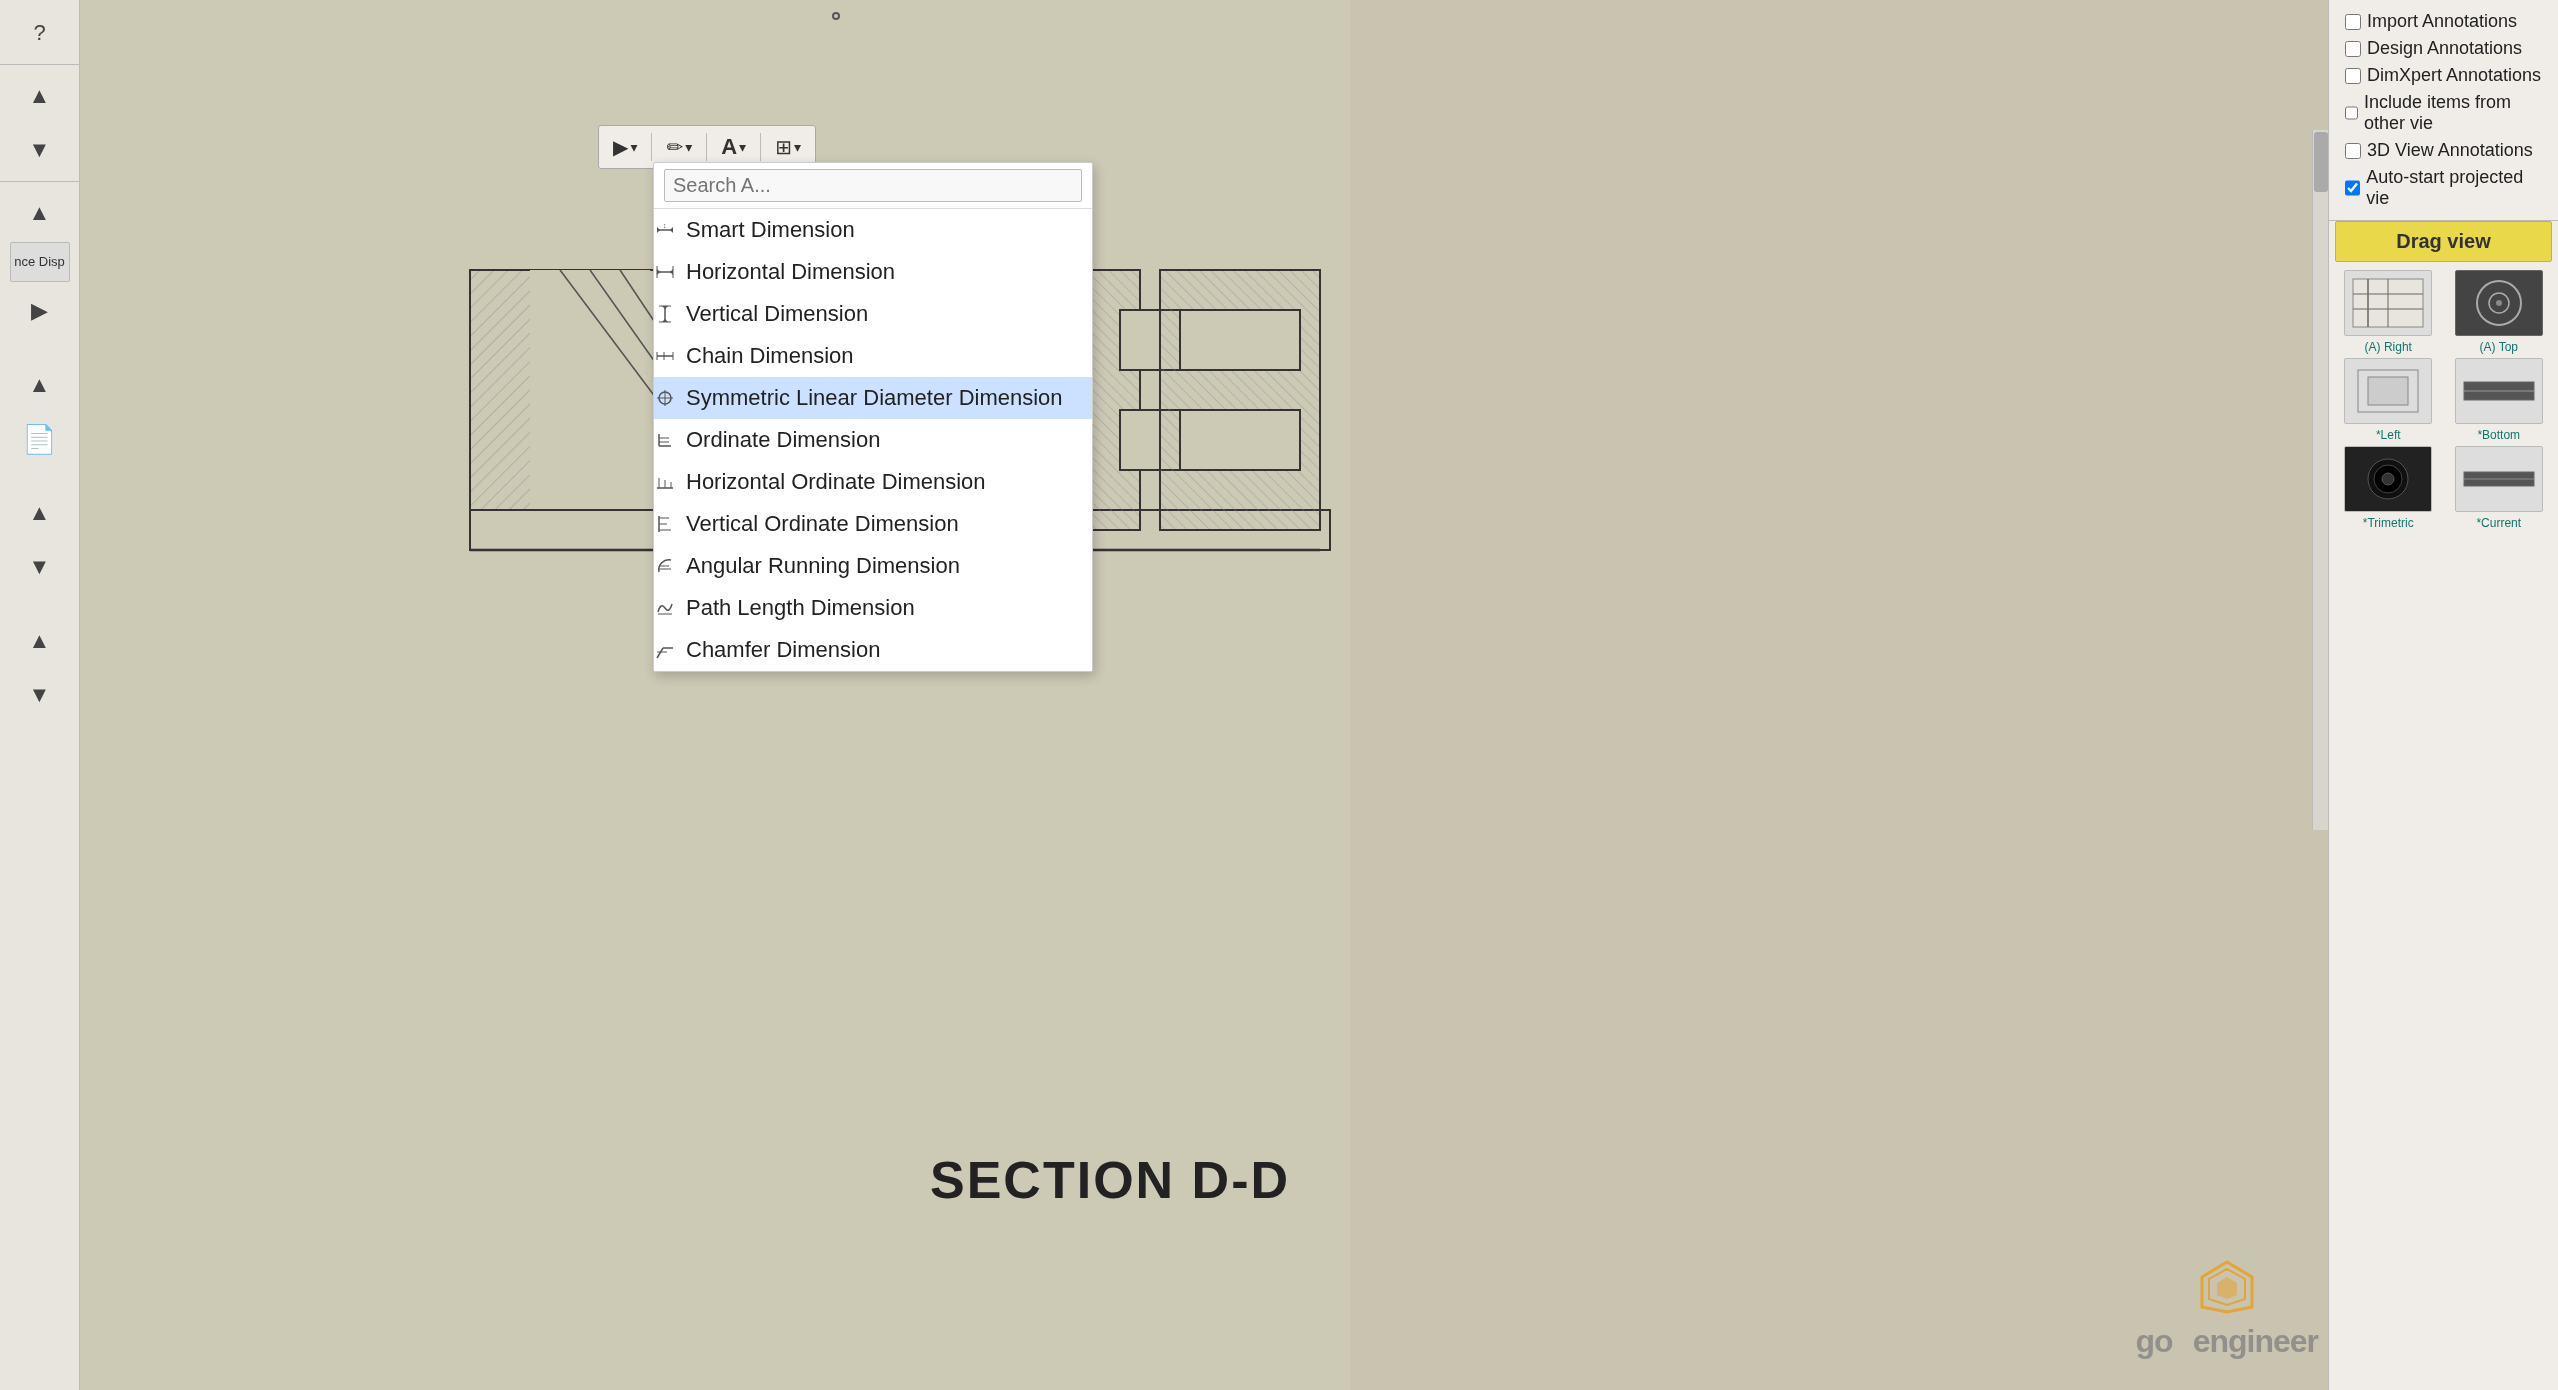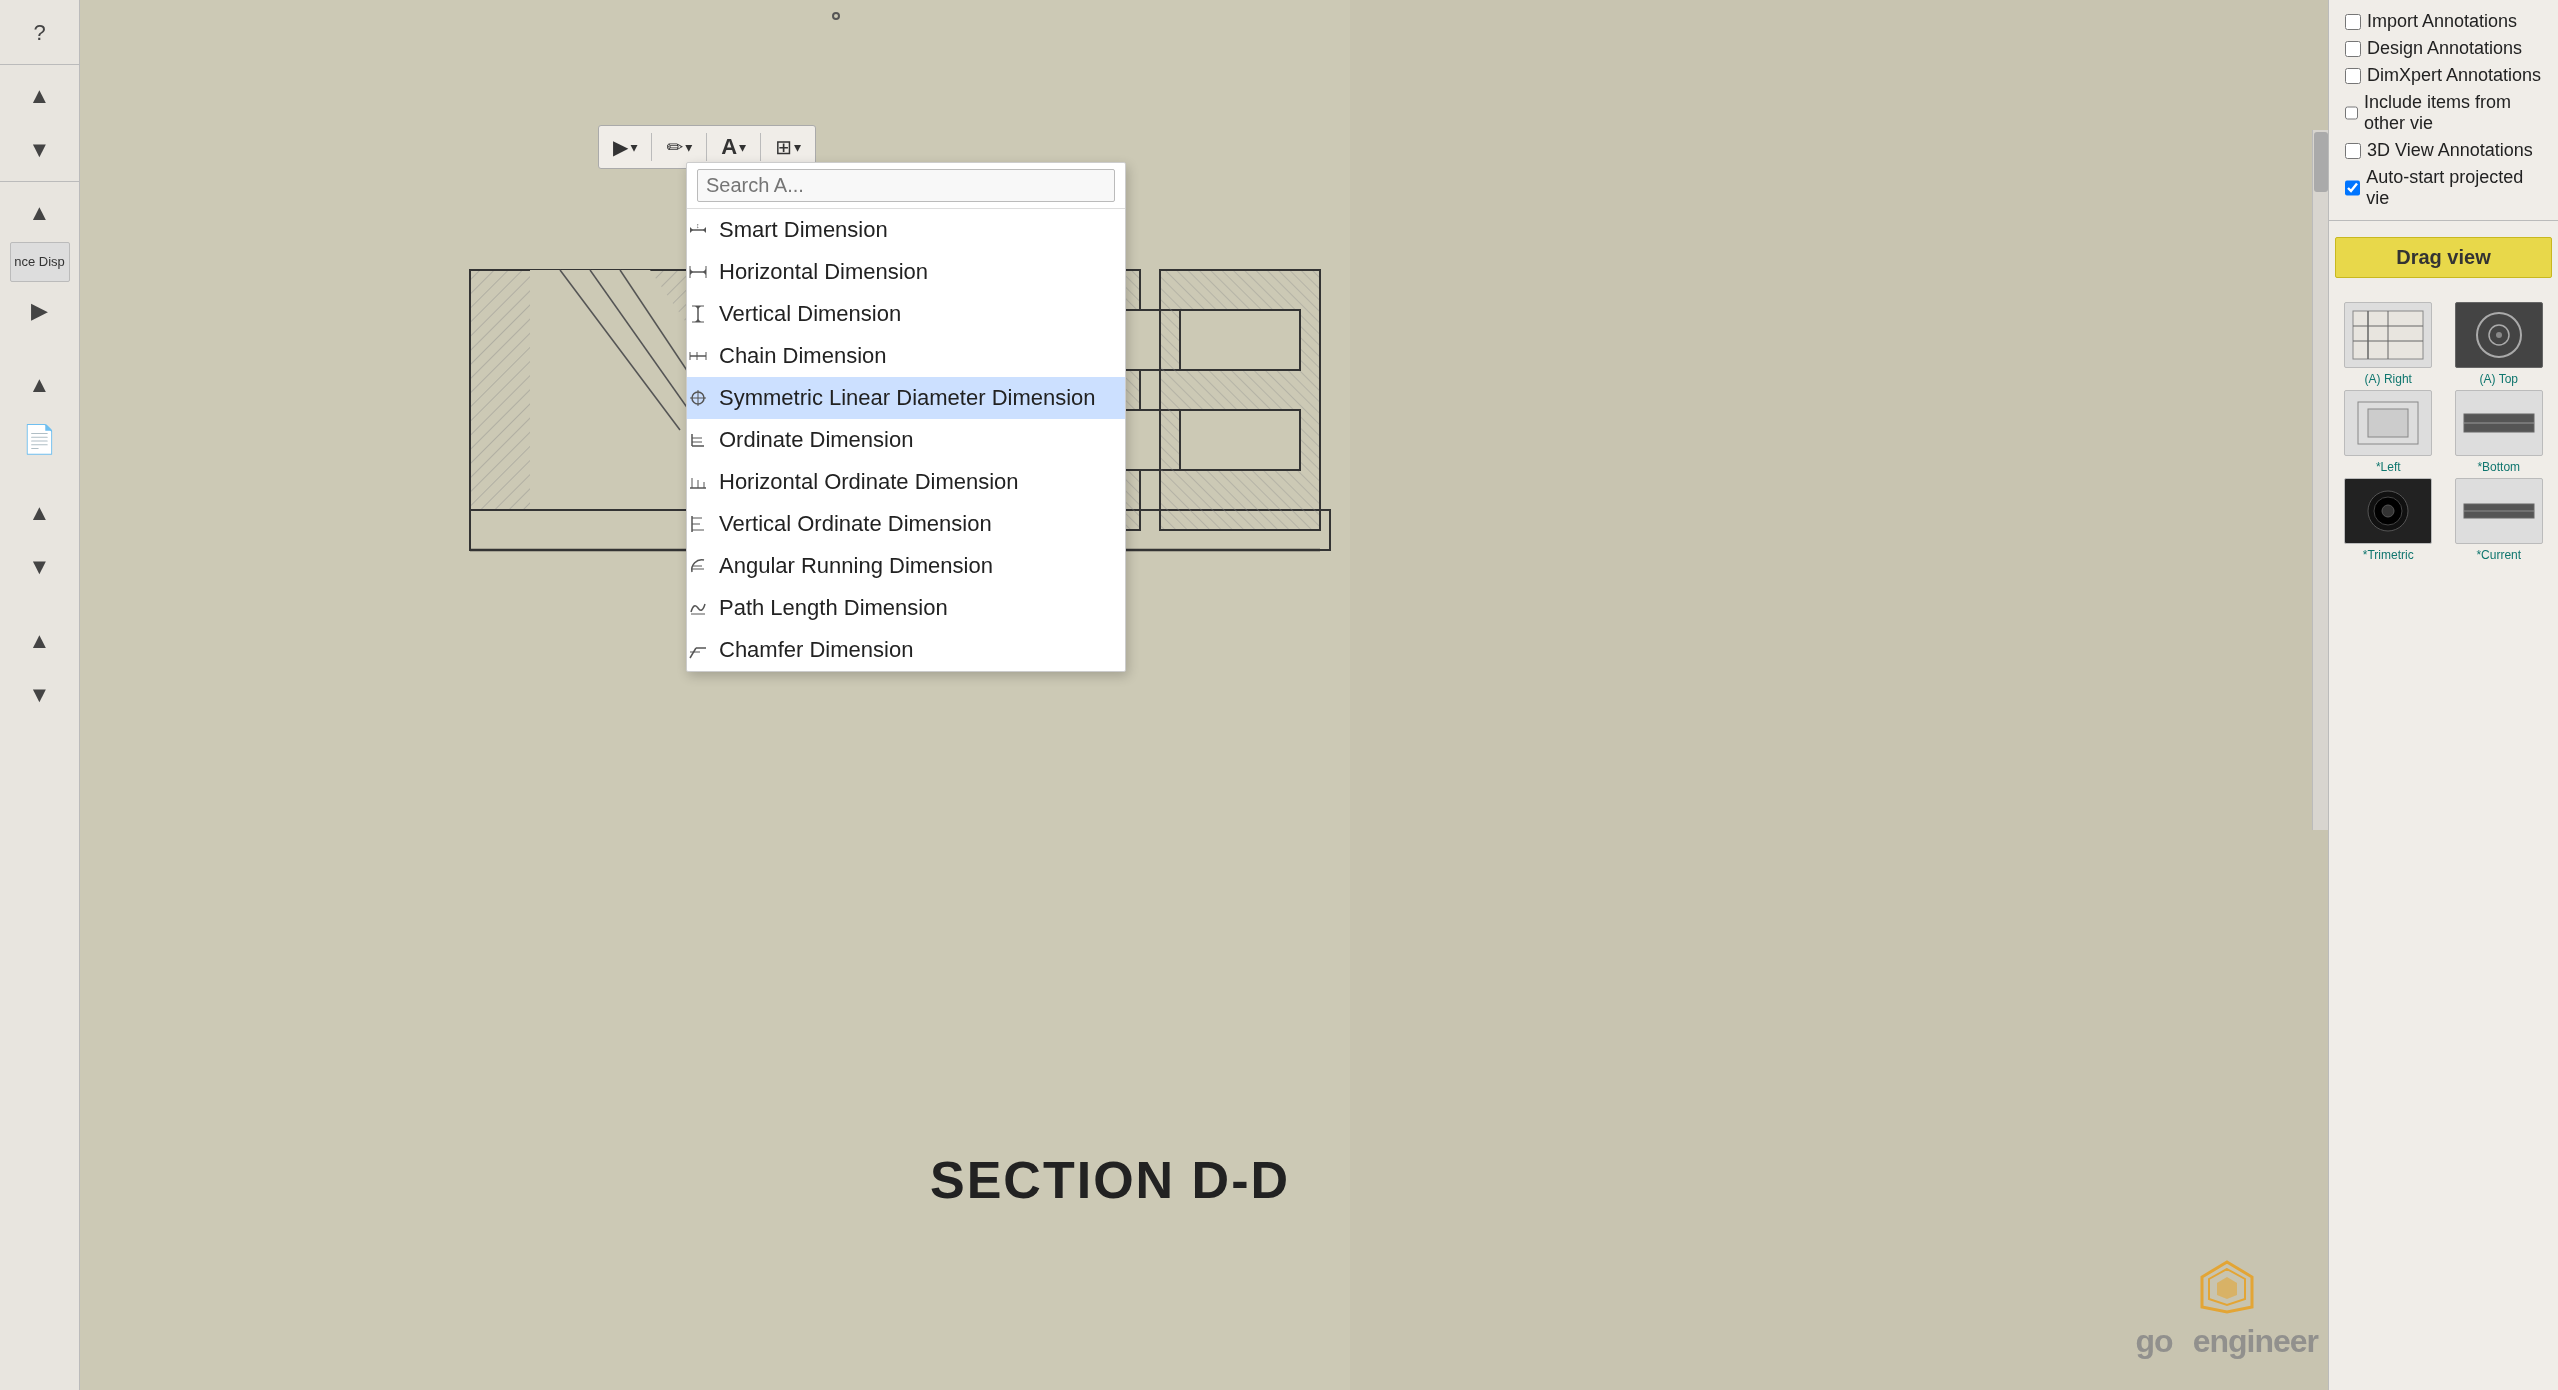--- a/index.html
+++ b/index.html
@@ -70,21 +70,20 @@
     .dropdown-menu {
       position: absolute;
       top: 162px;
       left: 653px;
       width: 440px;
       background: white;
       border: 1px solid #ccc;
       box-shadow: 2px 4px 12px rgba(0,0,0,0.2);
       z-index: 100;
       border-radius: 2px;
-      margin-left: 33px;
     }
     .search-bar {
       padding: 6px 10px;
       border-bottom: 1px solid #ddd;
     }
     .search-bar input {
       width: 100%;
       border: 1px solid #bbb;
       padding: 4px 8px;
       font-size: 20px;
@@ -147,21 +146,21 @@
       height: 16px;
     }
     .drag-view-btn {
       background: #e8d84a;
       color: #333;
       text-align: center;
       padding: 8px 4px;
       font-size: 20px;
       font-weight: bold;
       cursor: pointer;
-      margin: 16px 6px;
+      margin: 0 6px;
       border-radius: 2px;
       border: 1px solid #c8b820;
     }
 
     
     .view-thumbnails {
       display: grid;
       grid-template-columns: 1fr 1fr;
       gap: 4px;
       padding: 8px 6px;

